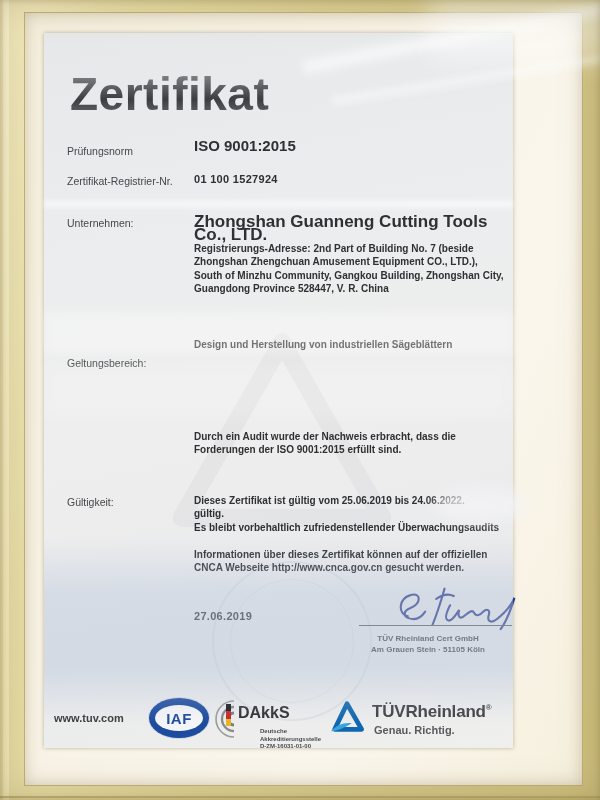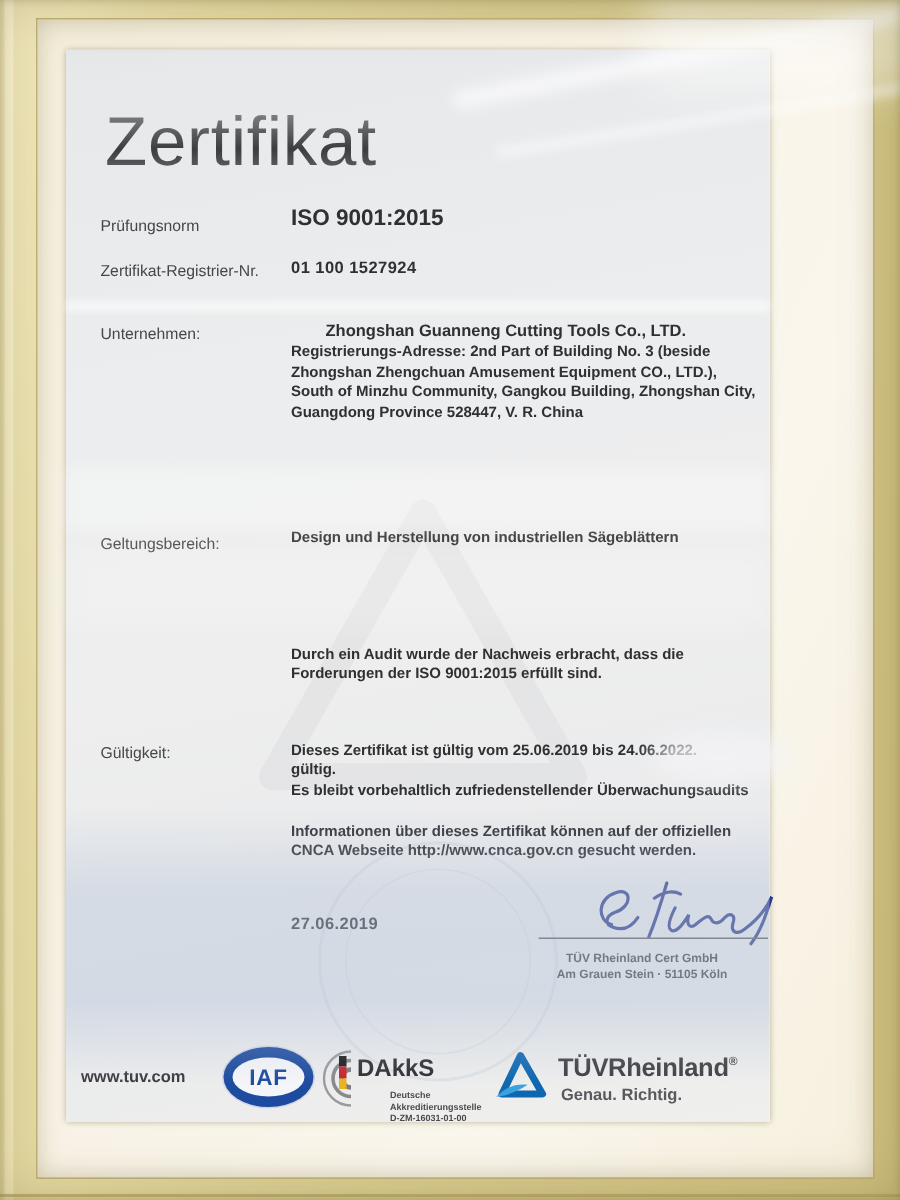--- a/index.html
+++ b/index.html
@@ -26,30 +26,30 @@
     background:linear-gradient(170deg,#e7e8ea 0%,#ecedee 30%,#eeeeee 55%,#e9eaec 80%,#efefed 100%);
     box-shadow:0 0 4px rgba(110,100,60,.45);
   }
   
   .wm-triangle{position:absolute;left:118px;top:290px;width:240px;height:215px;opacity:.5;}
   .wm-seal{position:absolute;left:168px;top:528px;width:160px;height:160px;border-radius:50%;
     border:2px solid rgba(155,165,185,.16);}
   .wm-seal::before{content:"";position:absolute;inset:16px;border-radius:50%;
     border:1px solid rgba(155,165,185,.14);}
   
-  .title{position:absolute;left:26px;top:34px;font-size:46px;font-weight:400;
+  .title{position:absolute;left:26px;top:34px;font-size:46px;font-weight:700;
     color:#55565a;letter-spacing:.5px;
     background:linear-gradient(#8f9094 5%,#3c3d40 60%,#6b6c70 95%);
     -webkit-background-clip:text;background-clip:text;-webkit-text-fill-color:transparent;}
   .lbl{position:absolute;left:23px;font-size:10.5px;color:#46474b;}
   .val{color:#2f3033;font-weight:bold;}
   .std-val{position:absolute;left:150px;top:104px;font-size:15px;}
   .reg-val{position:absolute;left:150px;top:140px;font-size:11px;letter-spacing:.3px;}
   .block{position:absolute;left:150px;font-size:10px;line-height:13.4px;color:#2f3033;font-weight:bold;}
-  .company-name{font-size:11px;margin-left:23px;}
+  .company-name{font-size:17px;}
   .sig-line{position:absolute;left:315px;top:592px;width:153px;height:1px;background:#595a5e;}
   .sig-svg{position:absolute;left:348px;top:552px;width:140px;height:46px;}
   .issuer{position:absolute;left:300px;top:601px;width:168px;text-align:center;
     font-size:8px;line-height:10.5px;color:#3b3c3f;font-weight:bold;}
   .date{position:absolute;left:150px;top:577px;font-size:11px;font-weight:bold;color:#2f3033;letter-spacing:.3px;}
   
   .website{position:absolute;left:10px;top:679px;font-size:11px;font-weight:bold;color:#3a3b3e;}
   .iaf{position:absolute;left:105px;top:665px;width:60px;height:40px;}
   .iaf .oval{position:absolute;inset:0;border-radius:50%;background:#1d4b9e;
     box-shadow:0 0 0 1px #cfd6e6;}
@@ -101,28 +101,28 @@
 
     <div class="lbl" style="top:112px">Prüfungsnorm</div>
     <div class="std-val val">ISO 9001:2015</div>
 
     <div class="lbl" style="top:142px">Zertifikat-Registrier-Nr.</div>
     <div class="reg-val val">01 100 1527924</div>
 
     <div class="lbl" style="top:184px">Unternehmen:</div>
     <div class="block" style="top:182px">
       <div class="company-name">Zhongshan Guanneng Cutting Tools Co., LTD.</div>
-      <div>Registrierungs-Adresse: 2nd Part of Building No. 3 (beside</div>
+      <div>Registrierungs-Adresse: 2nd Part of Building No. 7 (beside</div>
       <div>Zhongshan Zhengchuan Amusement Equipment CO., LTD.),</div>
       <div>South of Minzhu Community, Gangkou Building, Zhongshan City,</div>
       <div>Guangdong Province 528447, V. R. China</div>
     </div>
 
     <div class="lbl" style="top:324px">Geltungsbereich:</div>
-    <div class="block" style="top:319px">Design und Herstellung von industriellen Sägeblättern</div>
+    <div class="block" style="top:305px">Design und Herstellung von industriellen Sägeblättern</div>
 
     <div class="block" style="top:397px">
       <div>Durch ein Audit wurde der Nachweis erbracht, dass die</div>
       <div>Forderungen der ISO 9001:2015 erfüllt sind.</div>
     </div>
 
     <div class="lbl" style="top:463px">Gültigkeit:</div>
     <div class="block" style="top:461px">
       <div>Dieses Zertifikat ist gültig vom 25.06.2019 bis 24.06.2022.</div>
       <div>gültig.</div>

